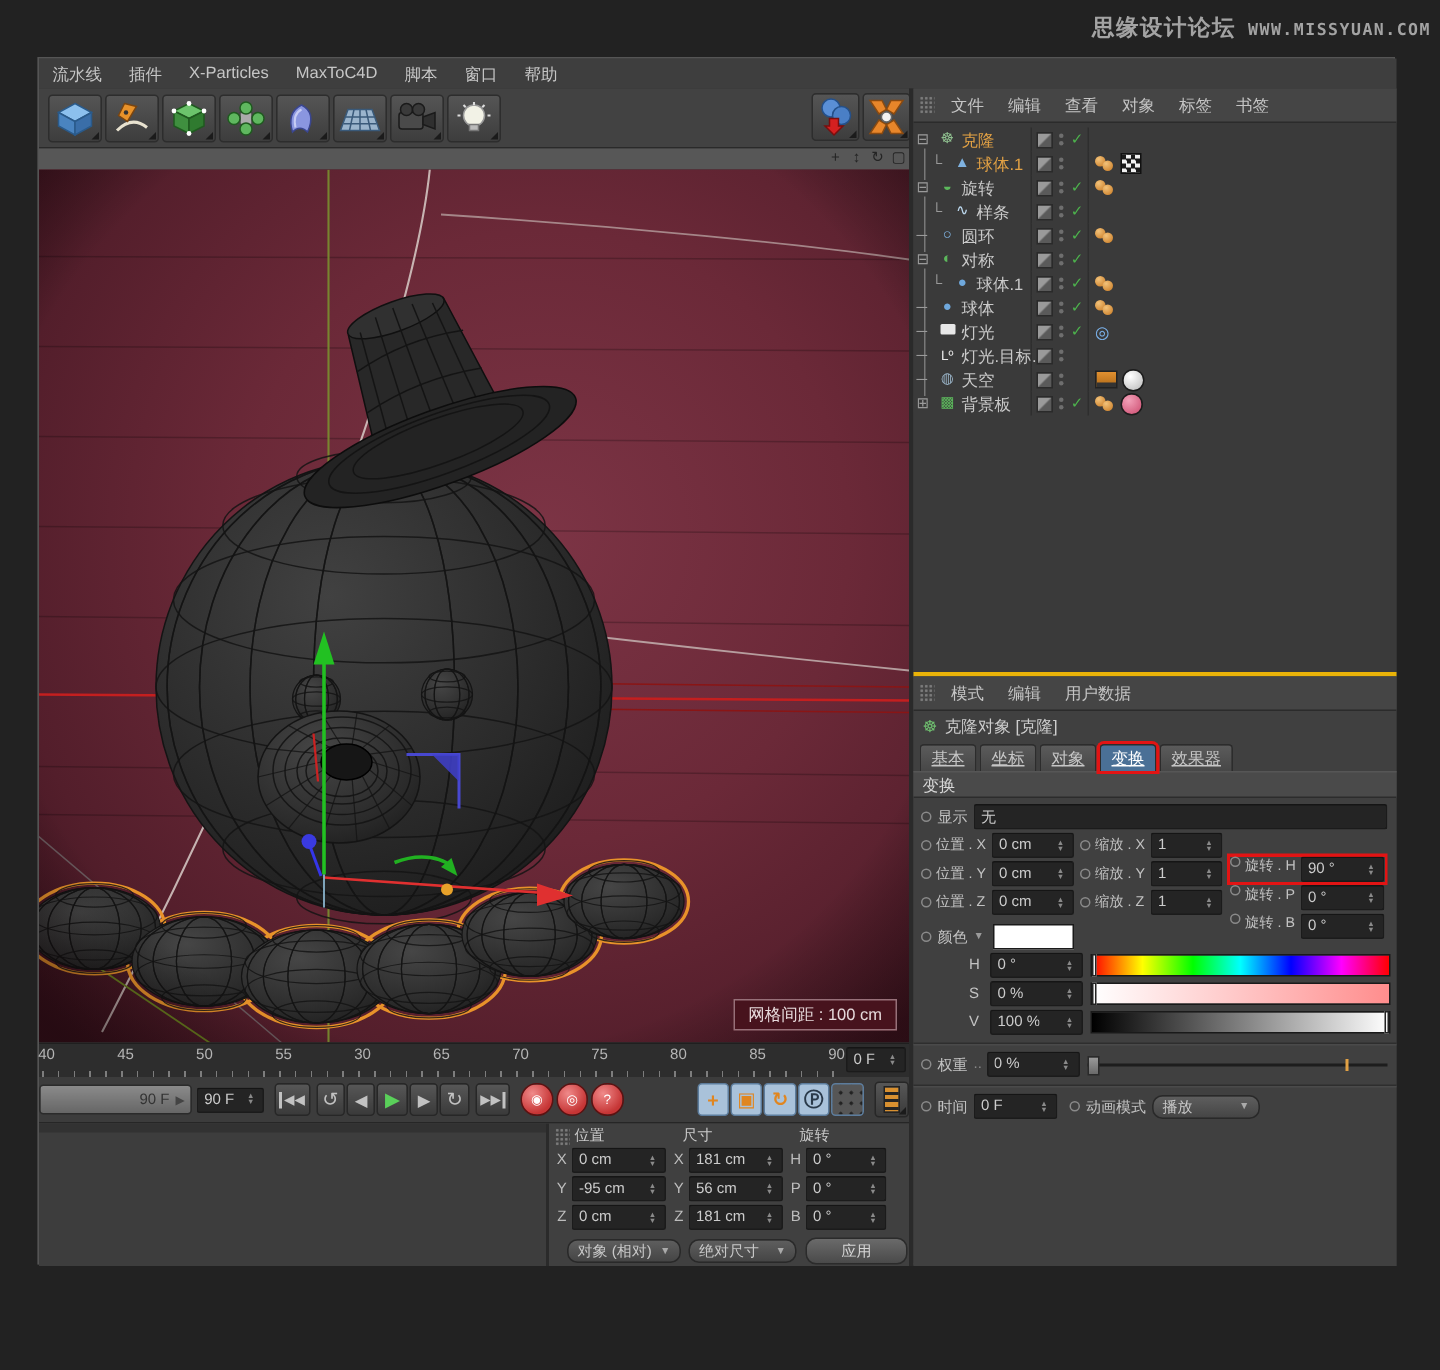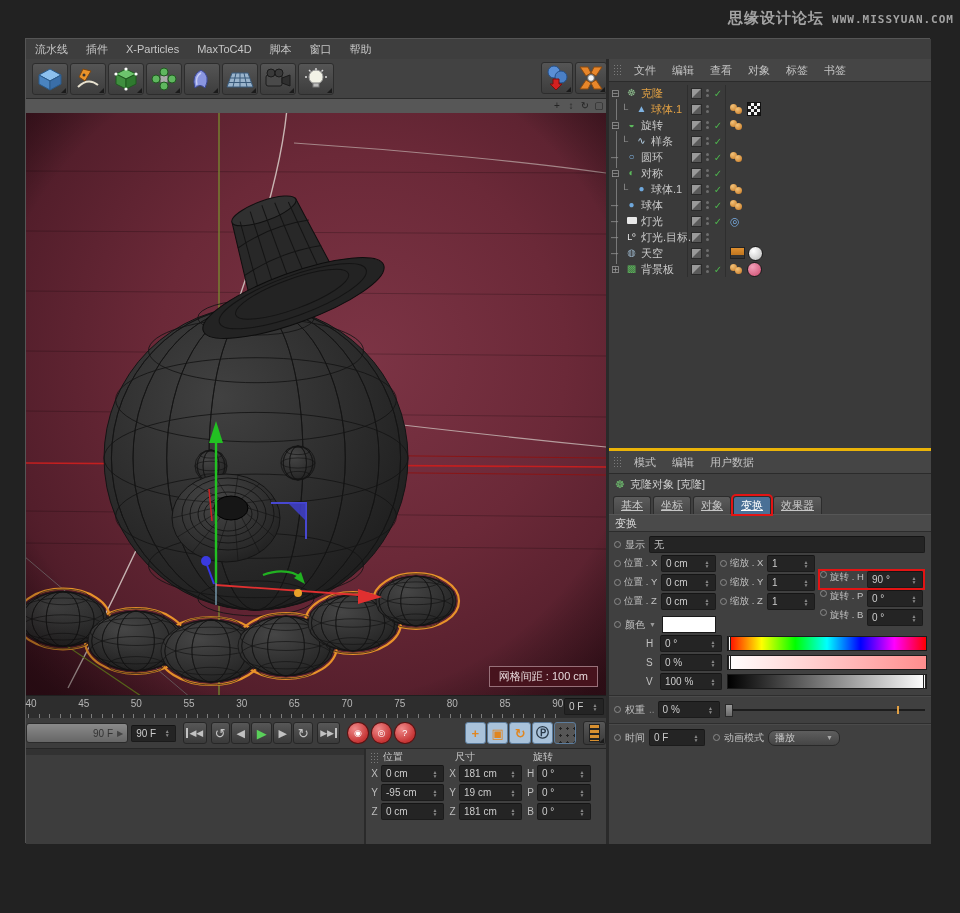--- a/index.html
+++ b/index.html
@@ -624,21 +624,21 @@
         <span class="co-lab">Y</span>
         <div class="field">
             <span class="val">-95 cm</span>
             <span class="spin">
               <i>▲</i>
               <i>▼</i>
             </span>
           </div>
         <span class="co-lab">Y</span>
         <div class="field">
-            <span class="val">19 cm</span>
+            <span class="val">56 cm</span>
             <span class="spin">
               <i>▲</i>
               <i>▼</i>
             </span>
           </div>
         <span class="co-lab">P</span>
         <div class="field small">
             <span class="val">0 °</span>
             <span class="spin">
               <i>▲</i>
@@ -663,20 +663,33 @@
               <i>▼</i>
             </span>
           </div>
         <span class="co-lab">B</span>
         <div class="field small">
             <span class="val">0 °</span>
             <span class="spin">
               <i>▲</i>
               <i>▼</i>
             </span>
+          </div>
+      </div>
+      <div style="display:flex;align-items:center;margin-top:4px;padding-left:12px;">
+        <div class="dropdown" style="width:76px;">
+            <span>对象 (相对)</span>
+            <span class="dd-arrow">▼</span>
+          </div>
+        <div class="dropdown" style="width:72px;margin-left:5px;">
+            <span>绝对尺寸</span>
+            <span class="dd-arrow">▼</span>
+          </div>
+        <div class="apply-btn" style="width:66px;margin-left:6px;">
+            <span>应用</span>
           </div>
       </div>
     </div>
 
     <div id="right-panel">
 
       <div id="om">
         <div id="om-menu">
           <span class="grip"></span>
           <span class="menu-item">文件</span>

